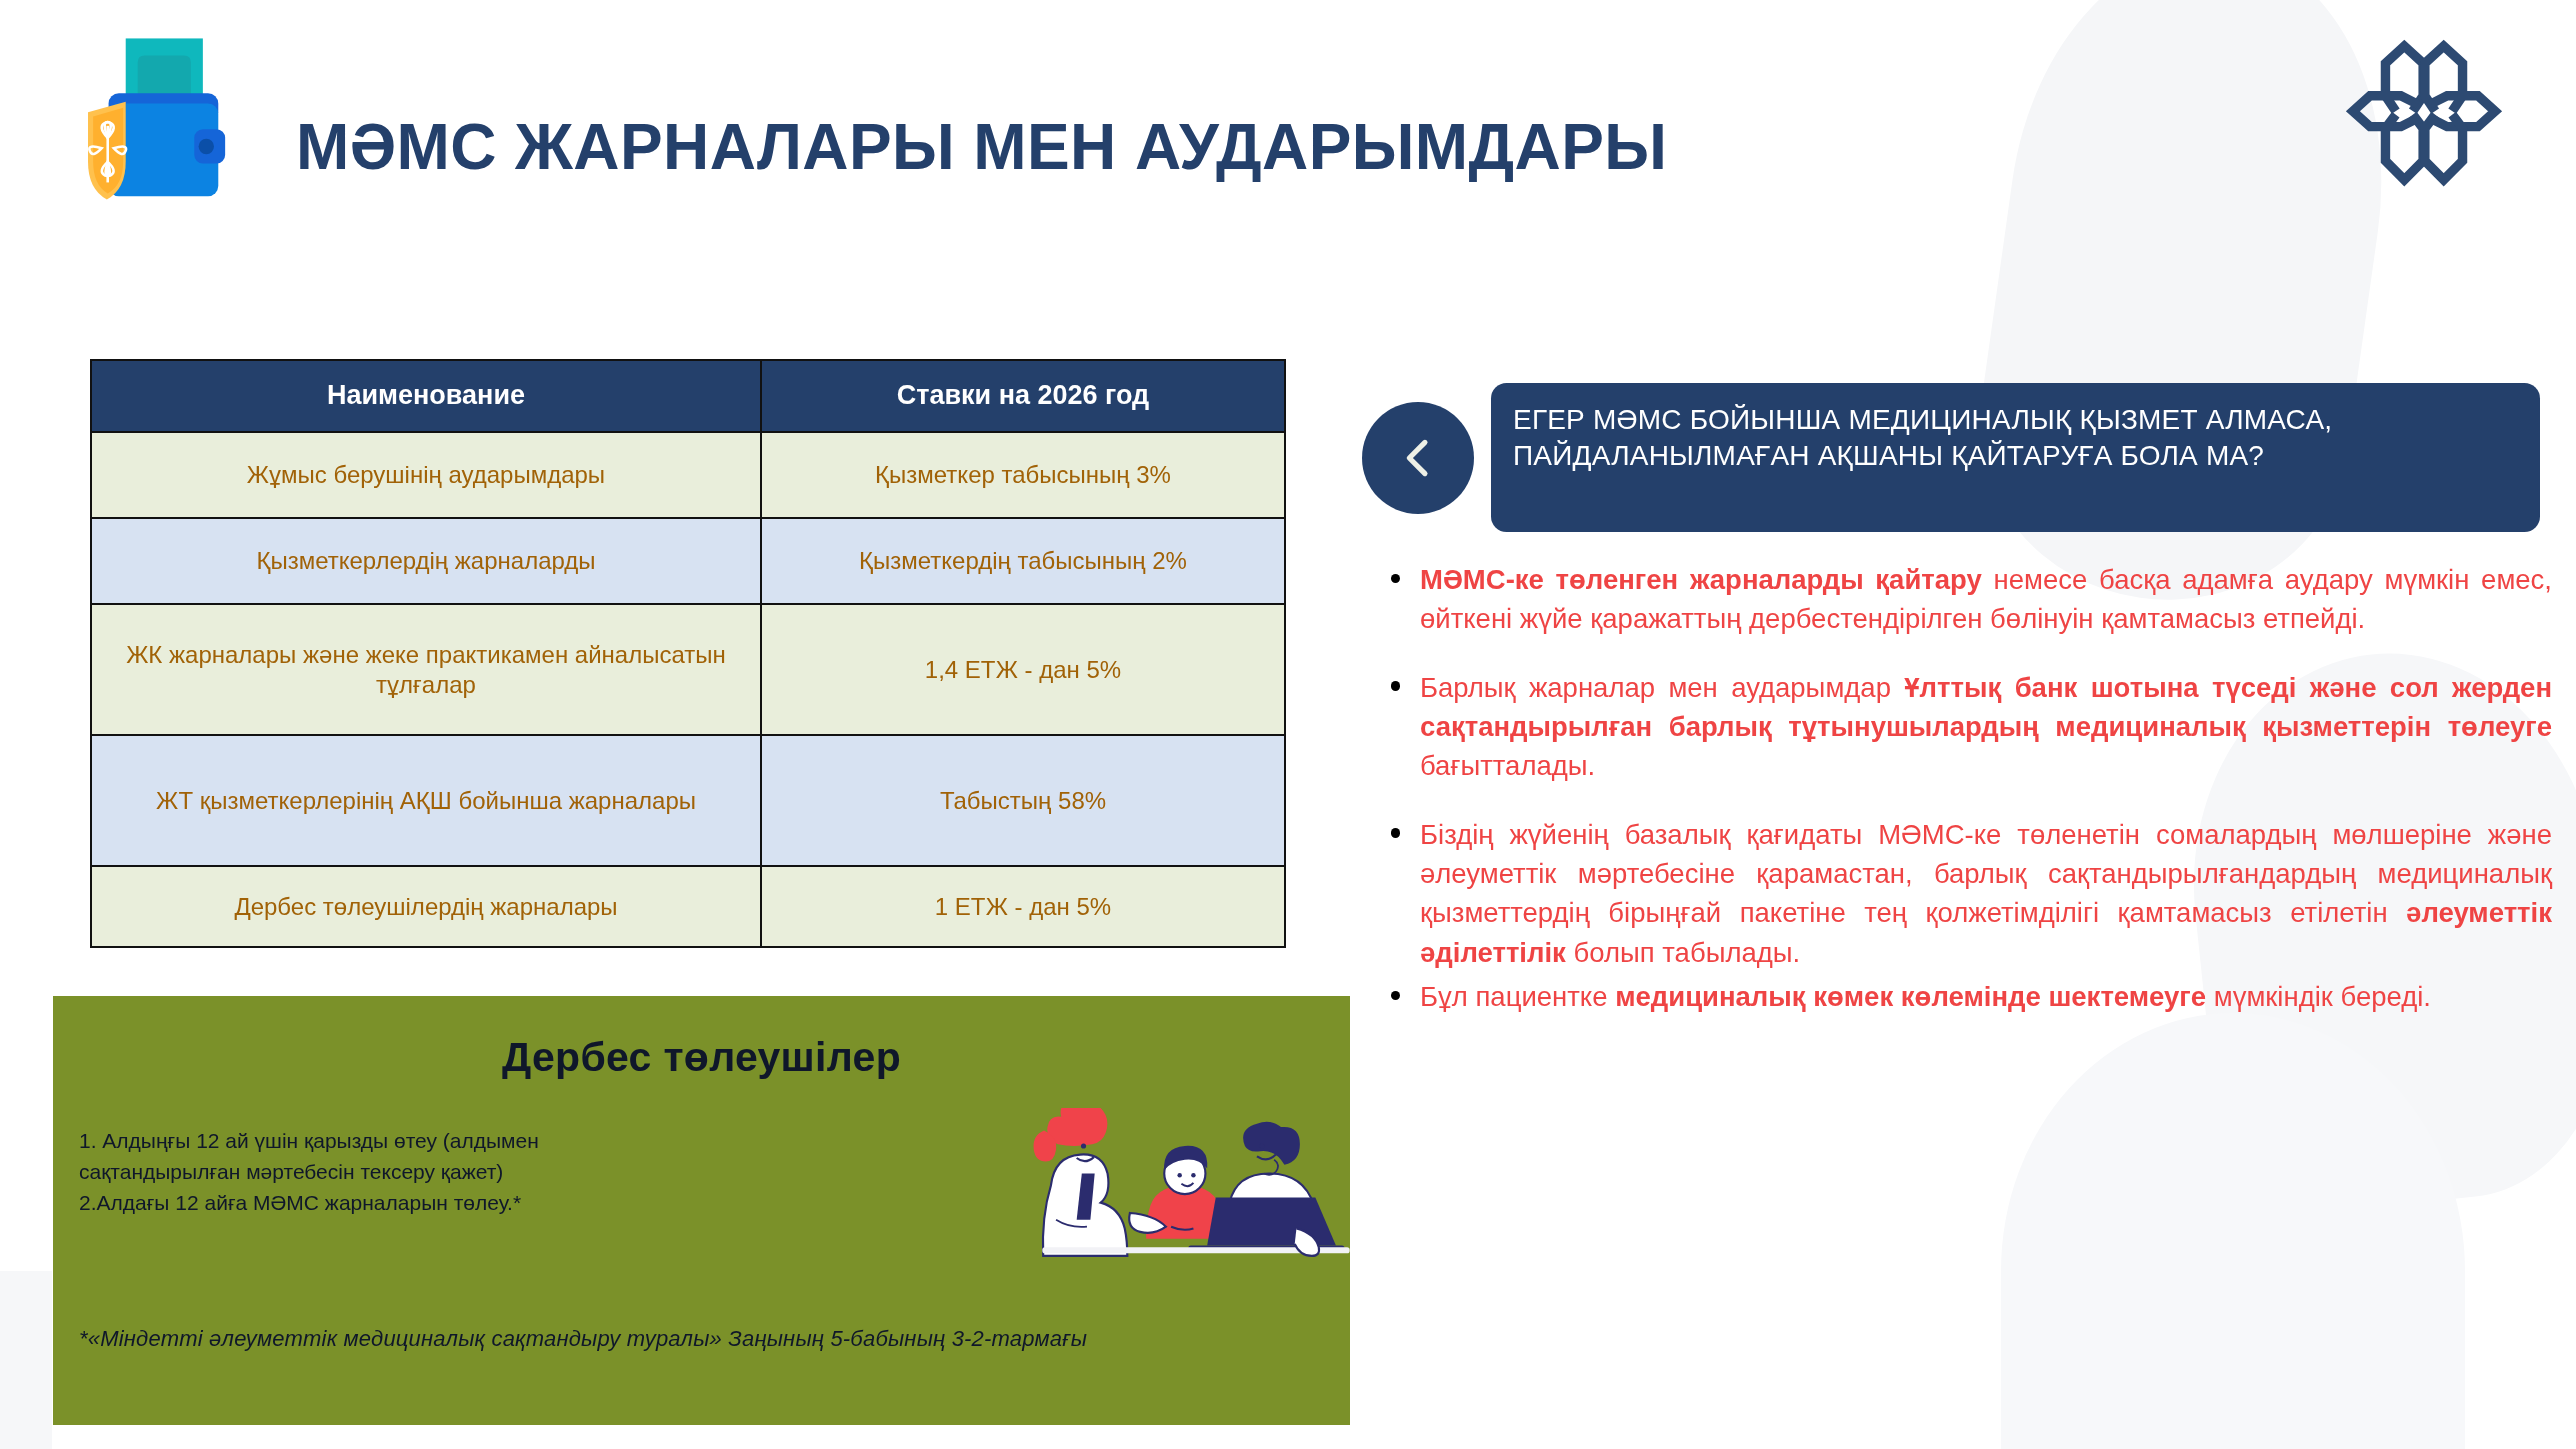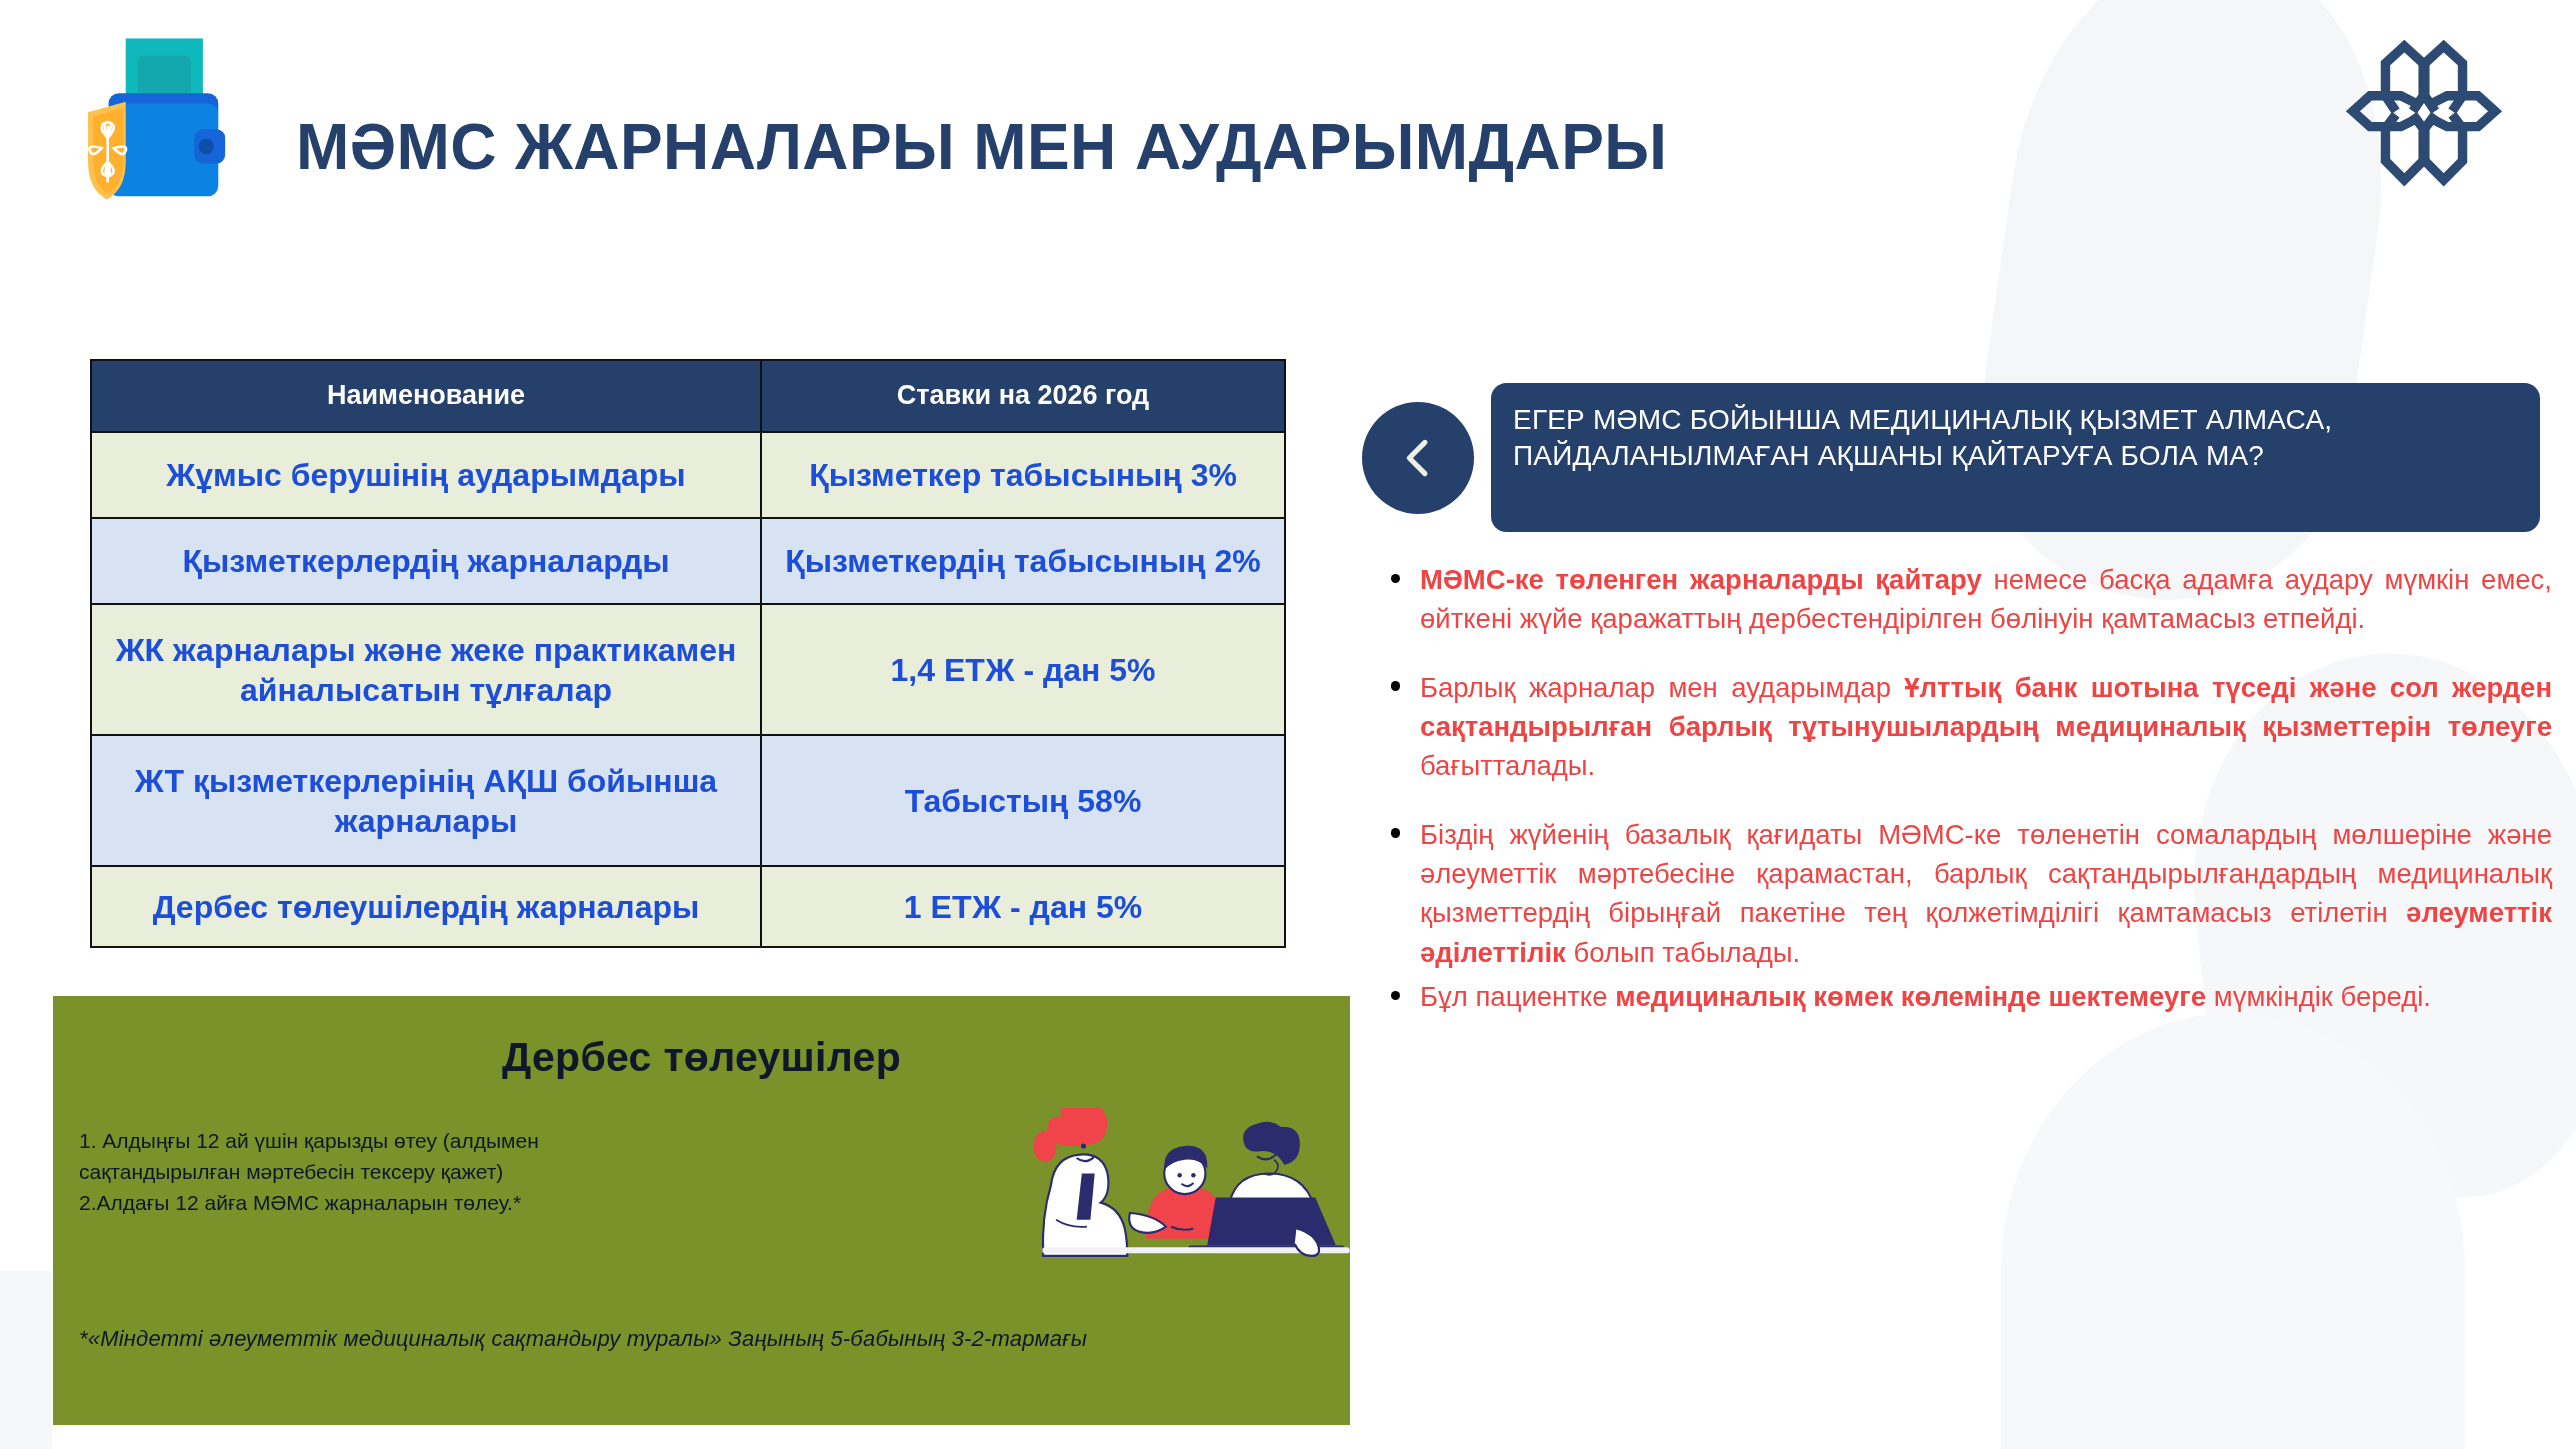--- a/index.html
+++ b/index.html
@@ -63,25 +63,24 @@
   #rates-table {
     position: absolute; left: 90px; top: 359px;
     width: 1194px;
     border-collapse: collapse;
     table-layout: fixed;
   }
   #rates-table th, #rates-table td {
     border: 2.6px solid #111111;
     text-align: center;
     vertical-align: middle;
-    font-size: 32px;
-    color: #1d4ed8;
+    font-size: 24px;
+    color: #a16207;
     padding: 12px 13.7px;
     line-height: 1.25;
-    font-weight: bold;
   }
   #rates-table th {
     background: #24406b;
     color: #ffffff;
     font-weight: bold;
     font-size: 27px;
     height: 72px;
     padding: 8.6px 13.7px;
   }
   #rates-table col.c1 { width: 670px; }

